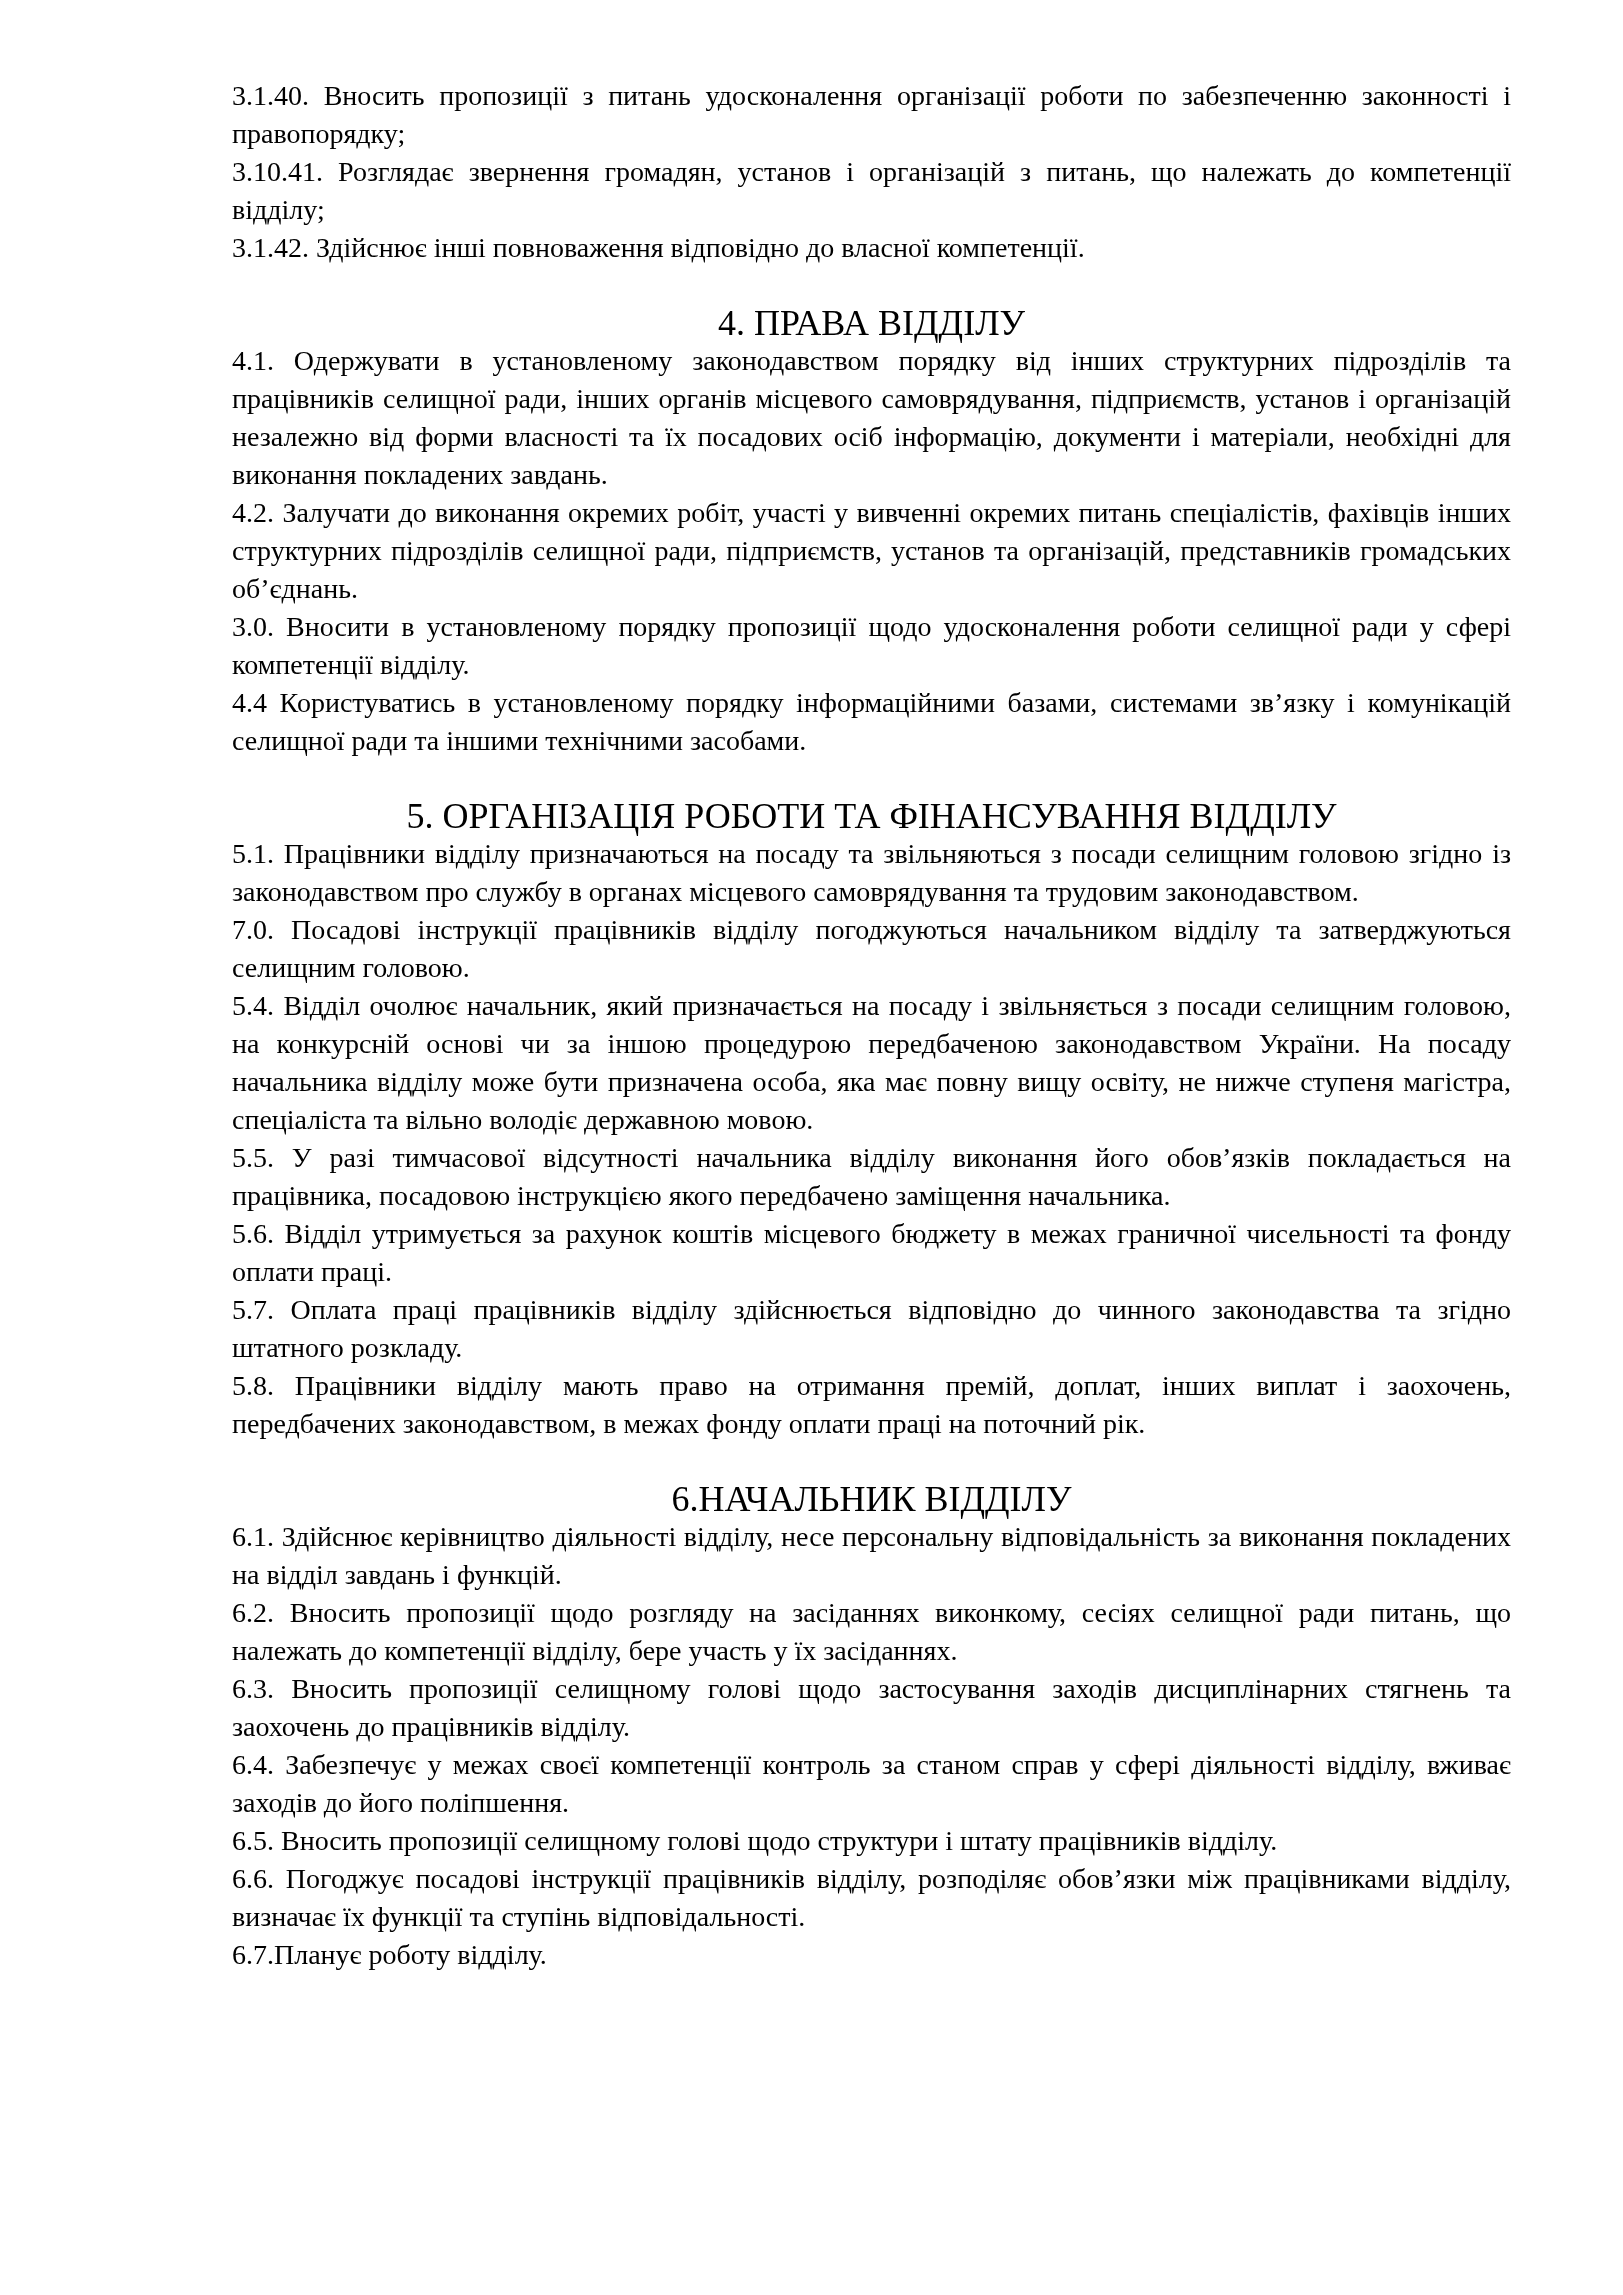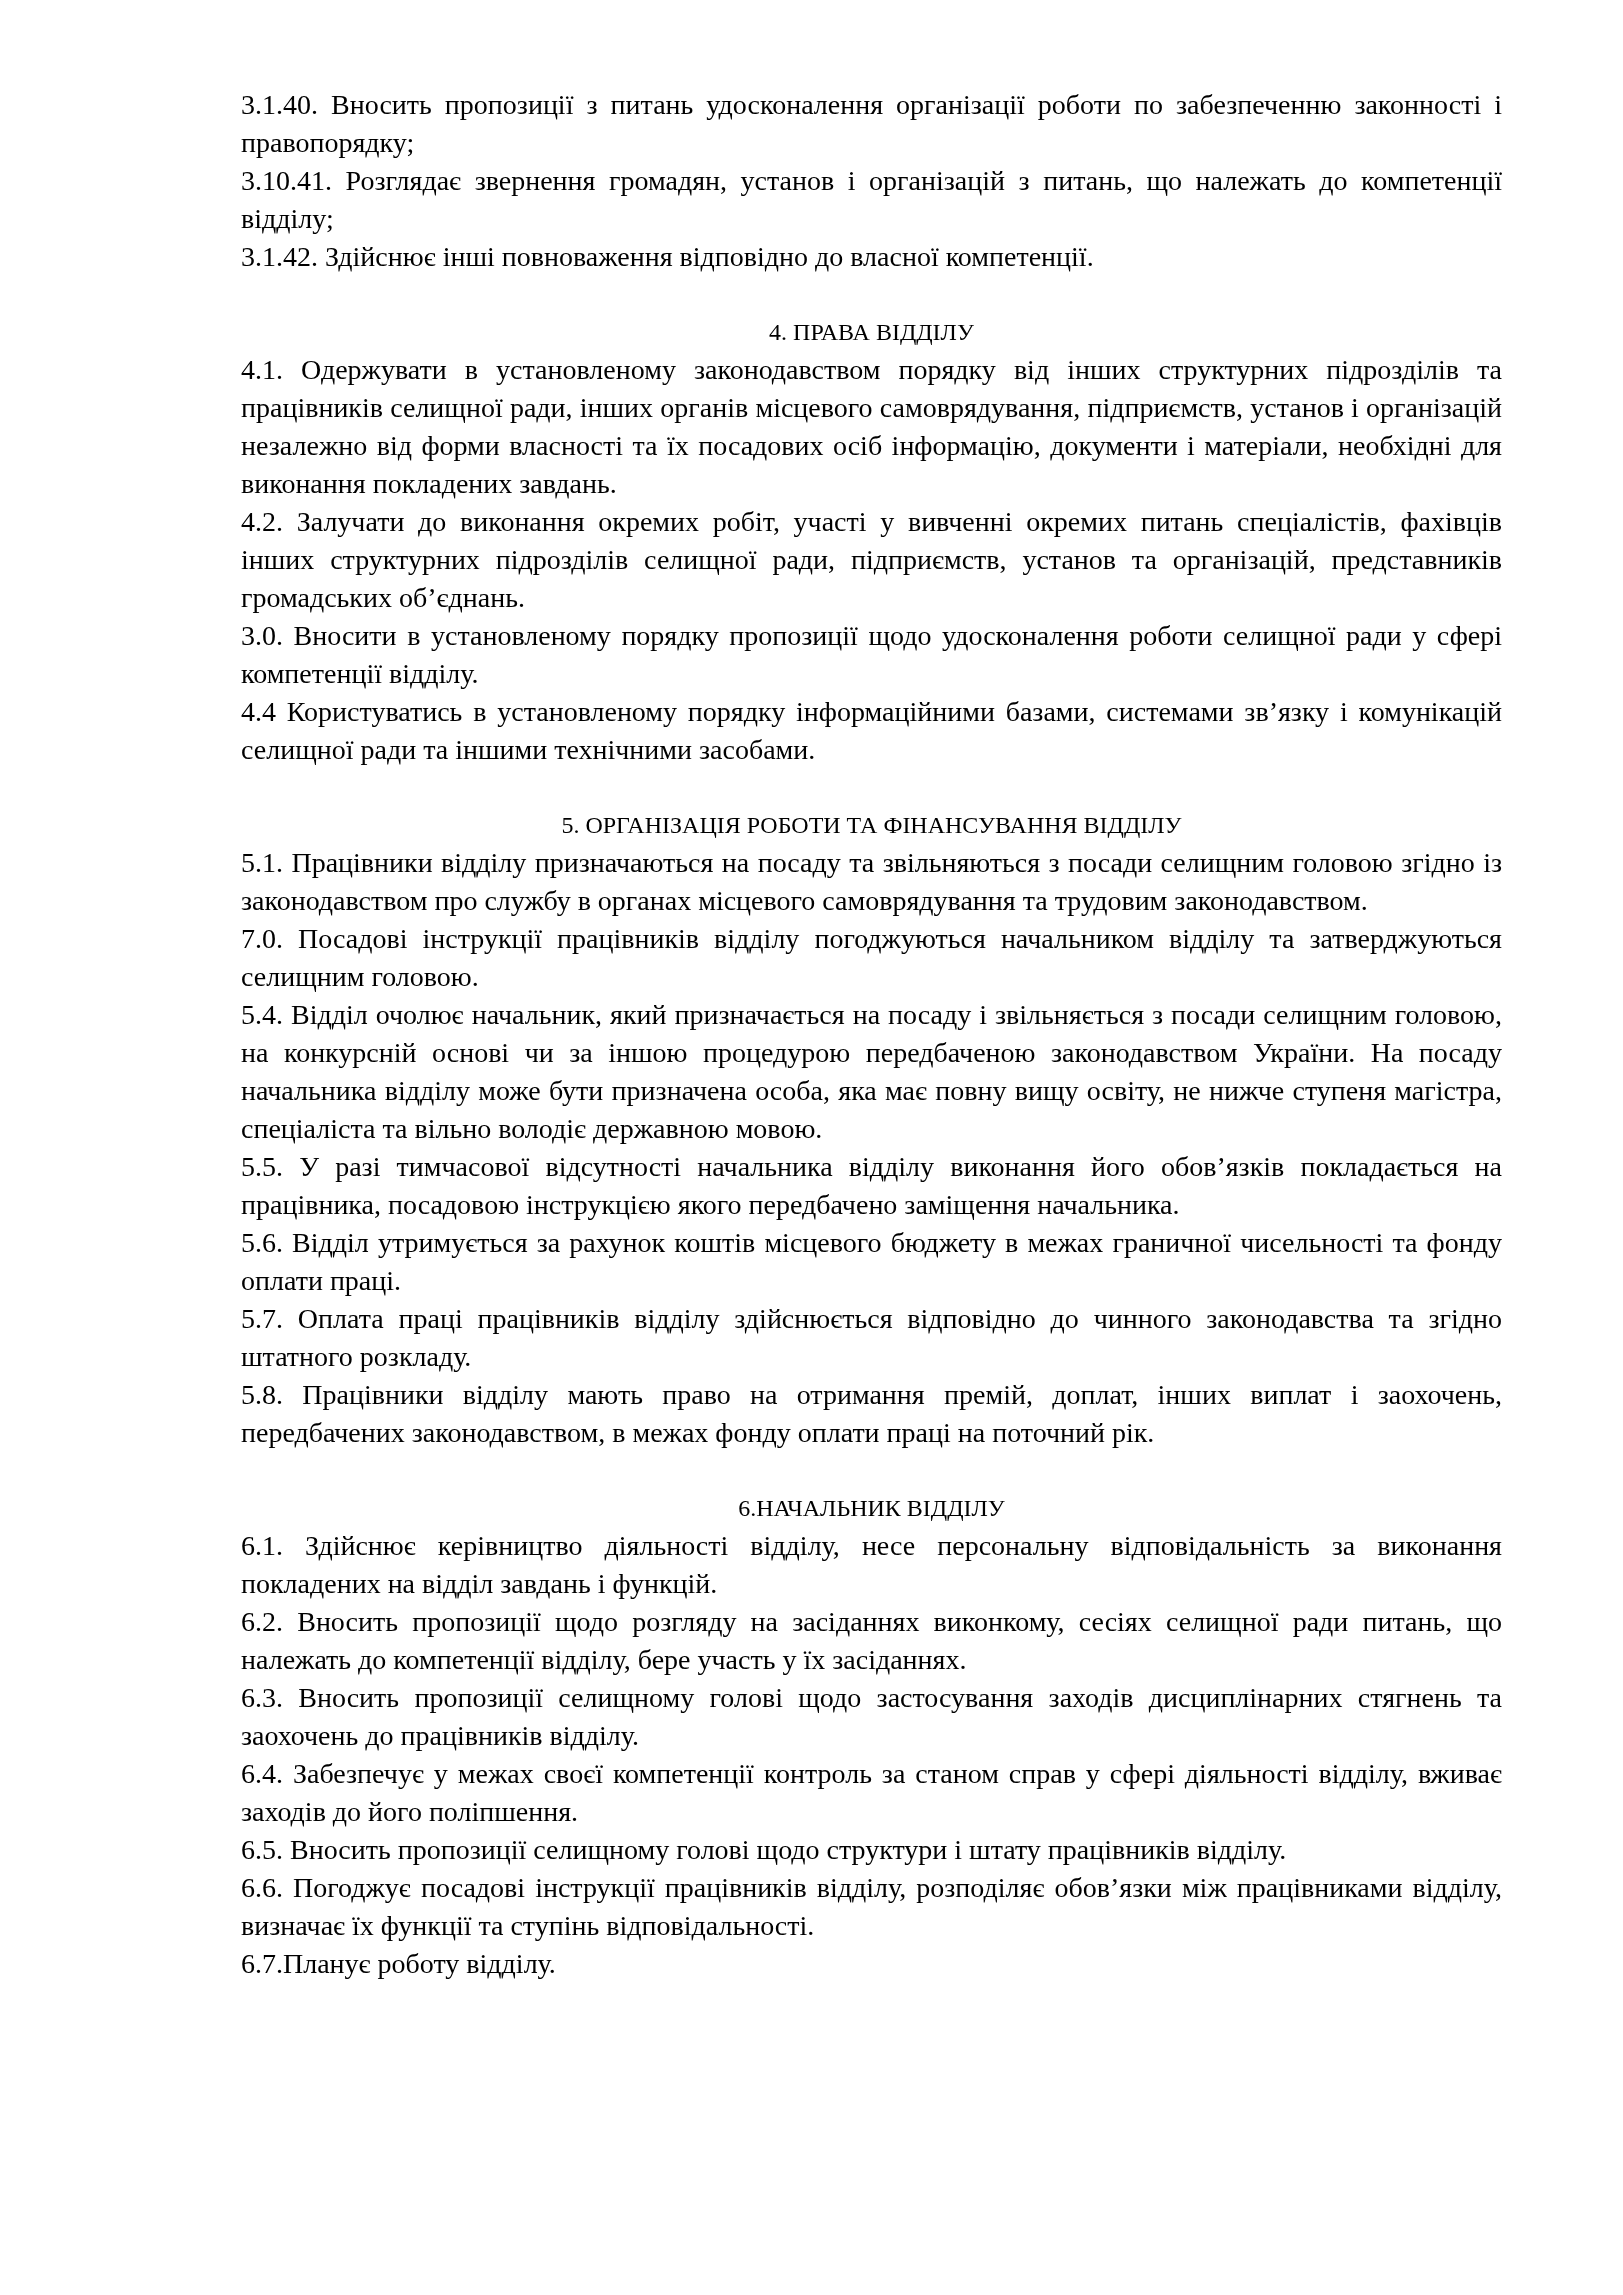--- a/index.html
+++ b/index.html
@@ -25,24 +25,24 @@
     }
     .para {
       margin: 0;
       text-align: justify;
       text-align-last: left;
     }
     .heading {
       margin: 37px 0 0 0;
       text-align: center;
       font-weight: normal;
-      font-size: 24px;
+      font-size: 36px;
       line-height: 38px;
     }
-    .section { margin: 9px; padding: 0; }
+    .section { margin: 0; padding: 0; }
   </style>
 </head>
 <body>
 
 <div class="page">
 
   <div class="section">
     <p class="para">3.1.40. Вносить пропозиції з питань удосконалення організації роботи по забезпеченню законності і правопорядку;</p>
     <p class="para">3.10.41. Розглядає звернення громадян, установ і організацій з питань, що належать до компетенції відділу;</p>
     <p class="para">3.1.42. Здійснює інші повноваження відповідно до власної компетенції.</p>

